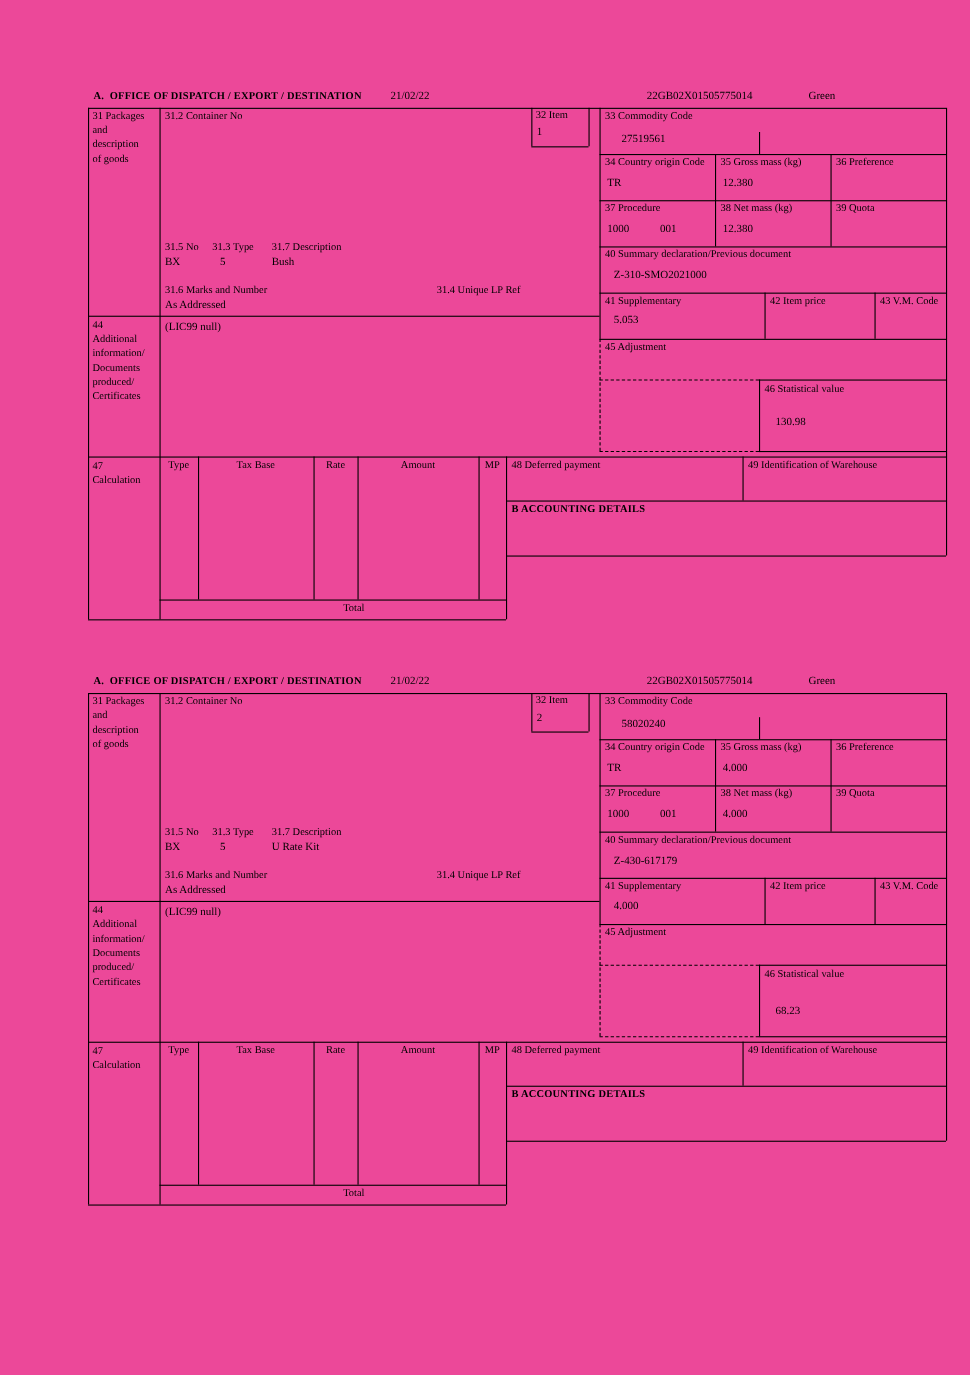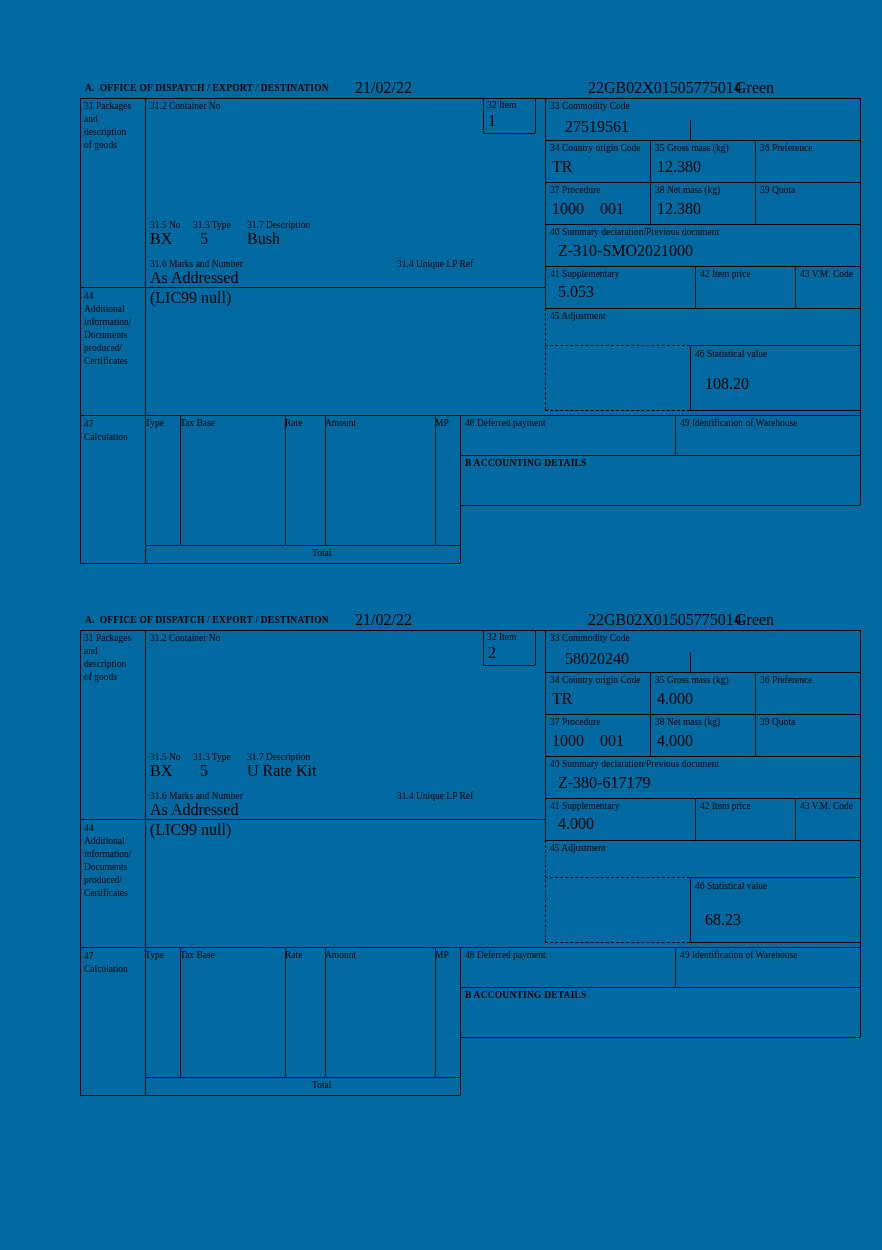--- a/index.html
+++ b/index.html
@@ -1,27 +1,27 @@
 <!DOCTYPE html>
 <html><head>
 <meta charset="utf-8">
 <style>
   html,body{margin:0;padding:0}
   body{width:882px;height:1250px;background:#fff;color:#000;font-family:"Liberation Serif","DejaVu Serif",serif}
-  #page{position:relative;width:882px;height:1250px;overflow:hidden;background:#0369a1}
+  #page{position:relative;width:882px;height:1250px;overflow:hidden;background:#ec4899}
   .block{position:absolute;left:80px;width:781px;height:486px}
   .hl{position:absolute;height:0;border-top:1px solid #000}
   .vl{position:absolute;width:0;border-left:1px solid #000}
   .hl.dash{border-top-style:dashed}
   .vl.dash{border-left-style:dashed}
   .lbl{position:absolute;font-size:9.5px;line-height:11px;white-space:pre}
   .pre{white-space:pre-line;line-height:13px}
-  .val{position:absolute;font-size:16px;line-height:16px;white-space:pre}
+  .val{position:absolute;font-size:10px;line-height:16px;white-space:pre}
   .hdr{position:absolute;font-size:9.5px;font-weight:bold;letter-spacing:.2px;white-space:pre}
-  .ctr{text-align:left}
+  .ctr{text-align:center}
 </style>
 </head>
 <body>
 
 <div id="page">
 
 <section class="block" style="top: 80px;">
 
   <div class="hdr" style="left:5px;top:3px">A.  OFFICE OF DISPATCH / EXPORT / DESTINATION</div>
   <div class="val" style="left:275px;top:0px">21/02/22</div>
@@ -107,21 +107,21 @@
   <div class="val" style="left:577px;top:121px">12.380</div>
   <div class="lbl" style="left:680px;top:105px">39 Quota</div>
   <div class="lbl" style="left:470px;top:147px">40 Summary declaration/Previous document</div>
   <div class="val" style="left:478px;top:163px">Z-310-SMO2021000</div>
   <div class="lbl" style="left:470px;top:189px">41 Supplementary</div>
   <div class="val" style="left:478px;top:204px">5.053</div>
   <div class="lbl" style="left:620px;top:189px">42 Item price</div>
   <div class="lbl" style="left:720px;top:189px">43 V.M. Code</div>
   <div class="lbl" style="left:470px;top:231px">45 Adjustment</div>
   <div class="lbl" style="left:615px;top:269px">46 Statistical value</div>
-  <div class="val" style="left:625px;top:296px">108.20</div>
+  <div class="val" style="left:625px;top:296px">130.98</div>
 
   <div class="lbl ctr" style="left:65px;top:338px;width:35px">Type</div>
   <div class="lbl ctr" style="left:100px;top:338px;width:105px">Tax Base</div>
   <div class="lbl ctr" style="left:205px;top:338px;width:40px">Rate</div>
   <div class="lbl ctr" style="left:245px;top:338px;width:110px">Amount</div>
   <div class="lbl ctr" style="left:355px;top:338px;width:25px">MP</div>
   <div class="lbl" style="left:385px;top:338px">48 Deferred payment</div>
   <div class="lbl" style="left:600px;top:338px">49 Identification of Warehouse</div>
   <div class="hdr" style="left:385px;top:378px">B ACCOUNTING DETAILS</div>
   <div class="lbl" style="left:232px;top:468px">Total</div>
@@ -207,21 +207,21 @@
   <div class="lbl" style="left:575px;top:63px">35 Gross mass (kg)</div>
   <div class="val" style="left:577px;top:79px">4.000</div>
   <div class="lbl" style="left:680px;top:63px">36 Preference</div>
   <div class="lbl" style="left:470px;top:105px">37 Procedure</div>
   <div class="val" style="left:472px;top:121px">1000</div>
   <div class="val" style="left:520px;top:121px">001</div>
   <div class="lbl" style="left:575px;top:105px">38 Net mass (kg)</div>
   <div class="val" style="left:577px;top:121px">4.000</div>
   <div class="lbl" style="left:680px;top:105px">39 Quota</div>
   <div class="lbl" style="left:470px;top:147px">40 Summary declaration/Previous document</div>
-  <div class="val" style="left:478px;top:163px">Z-380-617179</div>
+  <div class="val" style="left:478px;top:163px">Z-430-617179</div>
   <div class="lbl" style="left:470px;top:189px">41 Supplementary</div>
   <div class="val" style="left:478px;top:204px">4.000</div>
   <div class="lbl" style="left:620px;top:189px">42 Item price</div>
   <div class="lbl" style="left:720px;top:189px">43 V.M. Code</div>
   <div class="lbl" style="left:470px;top:231px">45 Adjustment</div>
   <div class="lbl" style="left:615px;top:269px">46 Statistical value</div>
   <div class="val" style="left:625px;top:300px">68.23</div>
 
   <div class="lbl ctr" style="left:65px;top:338px;width:35px">Type</div>
   <div class="lbl ctr" style="left:100px;top:338px;width:105px">Tax Base</div>

